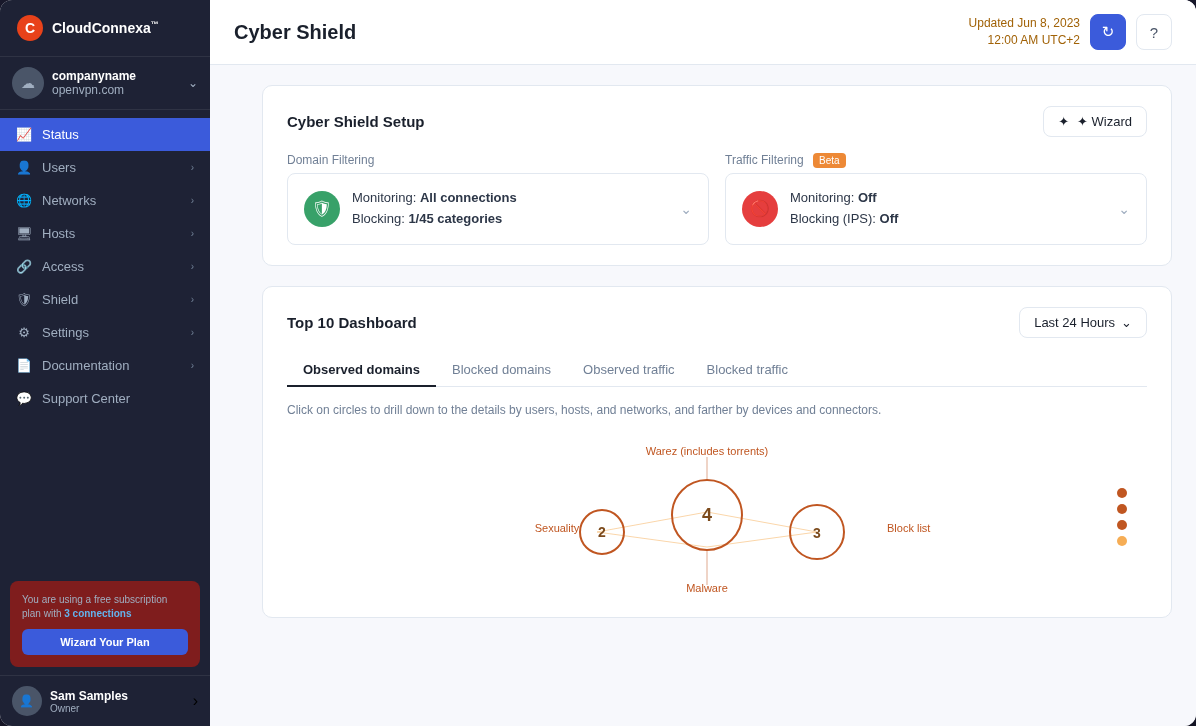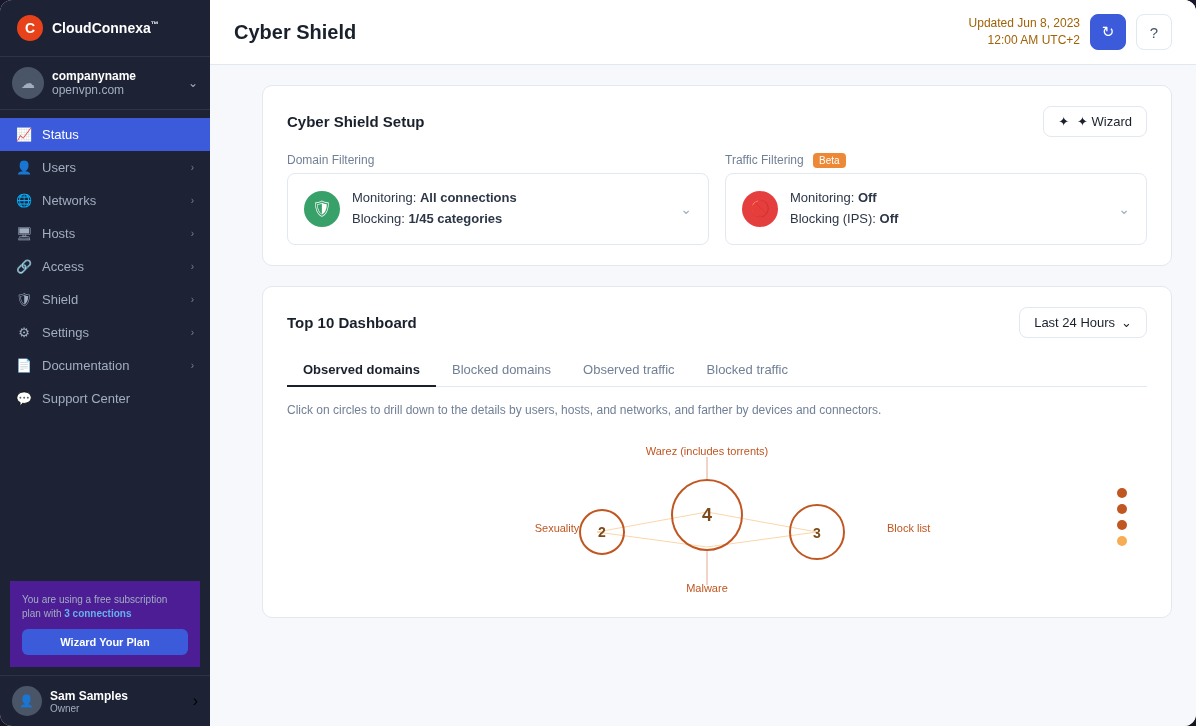--- a/index.html
+++ b/index.html
@@ -14,21 +14,21 @@
     .account-info { flex: 1; }
     .account-name { color: #fff; font-size: 12px; font-weight: 600; }
     .account-domain { color: #a0aec0; font-size: 12px; }
     .account-chevron { color: #a0aec0; font-size: 12px; }
     .nav-items { flex: 1; padding: 8px 0; overflow-y: auto; }
     .nav-item { display: flex; align-items: center; gap: 10px; padding: 9px 16px; cursor: pointer; color: #a0aec0; font-size: 13px; border-radius: 0; transition: background 0.15s; }
     .nav-item.active { background: #3b5bdb; color: #fff; }
     .nav-item .nav-icon { width: 16px; text-align: center; font-size: 13px; }
     .nav-item .nav-label { flex: 1; }
     .nav-item .nav-chevron { font-size: 10px; color: #718096; }
-    .sidebar-upgrade { margin: 8px 10px; background: #4c1d95; border-radius: 0; padding: 12px; }
+    .sidebar-upgrade { margin: 8px 10px; background: #7f1d1d; border-radius: 8px; padding: 12px; }
     .upgrade-text { color: #a0aec0; font-size: 10px; line-height: 1.4; margin-bottom: 8px; }
     .upgrade-text span { color: #63b3ed; font-weight: 600; }
     .upgrade-btn { background: #3b5bdb; color: #fff; border: none; border-radius: 6px; padding: 7px 12px; font-size: 11px; font-weight: 600; cursor: pointer; width: 100%; }
     .sidebar-user { padding: 10px 12px; display: flex; align-items: center; gap: 8px; border-top: 1px solid rgba(255,255,255,0.08); cursor: pointer; }
     .user-avatar { width: 30px; height: 30px; background: #4a5568; border-radius: 50%; display: flex; align-items: center; justify-content: center; color: #a0aec0; font-size: 12px; }
     .user-info { flex: 1; }
     .user-name { color: #fff; font-size: 12px; font-weight: 600; }
     .user-role { color: #a0aec0; font-size: 10px; }
     
     .main { flex: 1; background: #f7f8fc; display: flex; flex-direction: column; height: 100%; overflow: hidden; }

